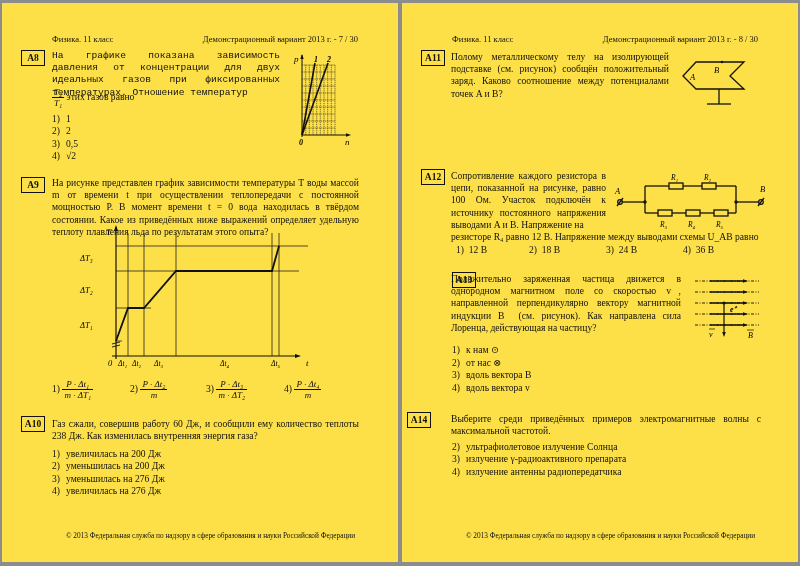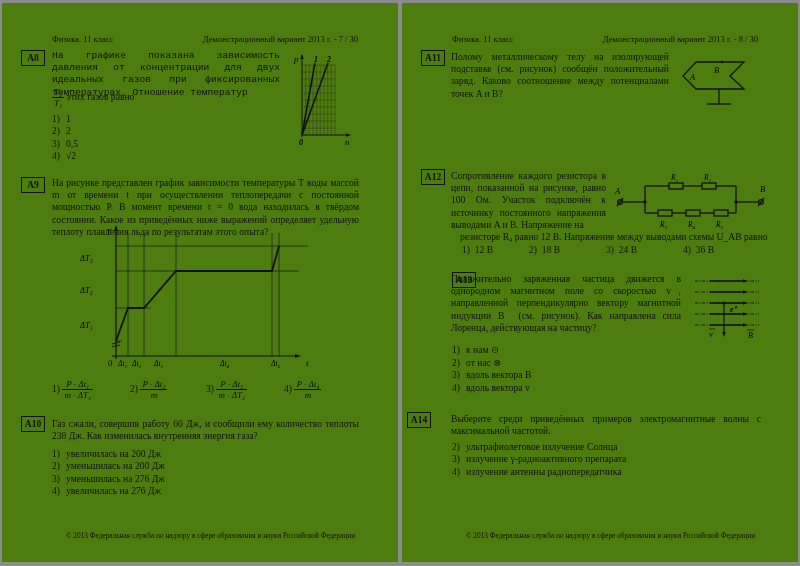--- a/index.html
+++ b/index.html
@@ -1,18 +1,18 @@
 <!DOCTYPE html>
 <html><head>
 <meta charset="utf-8">
 <style>
   html, body { margin:0; padding:0; }
   body { width:800px; height:566px; background:#8c8c8c; position:relative; overflow:hidden;
          font-family:"Liberation Serif","DejaVu Serif",serif; color:#111; }
-  .page { position:absolute; top:3px; height:559px; background:#4d7c0f; overflow:hidden; }
+  .page { position:absolute; top:3px; height:559px; background:#fde047; overflow:hidden; }
   #page-left { left:2px; width:396px; }
   #page-right { left:402px; width:396px; }
   .hdr { position:absolute; top:31px; font-size:8.5px; }
   .hdr-left { left:50px; }
   .hdr-right { right:40px; }
   .qbox { position:absolute; width:22px; height:14px; border:1.3px solid #111; font-weight:bold;
           font-size:9.5px; text-align:center; line-height:14px; }
   .qtext { position:absolute; font-size:9.6px; line-height:12.2px; text-align:justify; }
   .opts { position:absolute; font-size:9.6px; line-height:12.3px; }
   .opts div { white-space:nowrap; }
@@ -149,23 +149,23 @@
     <polygon points="14,4 62,4 48,18 62,31 14,31 1,18" fill="none" stroke="#111" stroke-width="1.3"></polygon>
     <circle cx="40" cy="4" r="1.3" fill="#111"></circle>
     <line x1="37" y1="31" x2="37" y2="46" stroke="#111" stroke-width="1.3"></line>
     <line x1="25" y1="46" x2="49" y2="46" stroke="#111" stroke-width="1.3"></line>
     <text x="8" y="22" font-size="8.5">A</text>
     <text x="32" y="15" font-size="8.5">B</text>
   </svg>
 
   <div class="qbox" style="left:19px;top:166px;">А12</div>
   <div class="qtext" style="left:49px;top:167px;width:155px;">Сопротивление каждого резистора в цепи, показанной на рисунке, равно 100 Ом. Участок подключён к источнику постоянного напряжения выводами A и B. Напряжение на</div>
-  <div class="qtext" style="left:58px;top:228px;width:320px;white-space:nowrap;text-align:left;">резисторе R₄ равно 12 В. Напряжение между выводами схемы U_AB равно</div>
+  <div class="qtext" style="left:49px;top:228px;width:320px;white-space:nowrap;text-align:left;">резисторе R₄ равно 12 В. Напряжение между выводами схемы U_AB равно</div>
   <div class="frac-row" style="left:50px;top:241px;width:320px;height:14px;">
-    <div class="item" style="left:10px;"><span>1)&nbsp;&nbsp;</span><span>12 В</span></div>
+    <div class="item" style="left:4px;"><span>1)&nbsp;&nbsp;</span><span>12 В</span></div>
     <div class="item" style="left:77px;"><span>2)&nbsp;&nbsp;</span><span>18 В</span></div>
     <div class="item" style="left:154px;"><span>3)&nbsp;&nbsp;</span><span>24 В</span></div>
     <div class="item" style="left:231px;"><span>4)&nbsp;&nbsp;</span><span>36 В</span></div>
   </div>
   <svg style="left:210px;top:166px;" width="160" height="64" viewBox="0 0 160 64">
     <g stroke="#111" stroke-width="1.3" fill="none">
       <line x1="10" y1="33" x2="33" y2="33"></line>
       <line x1="33" y1="17" x2="33" y2="44"></line>
       <line x1="124" y1="17" x2="124" y2="44"></line>
       <line x1="124" y1="33" x2="147" y2="33"></line>

